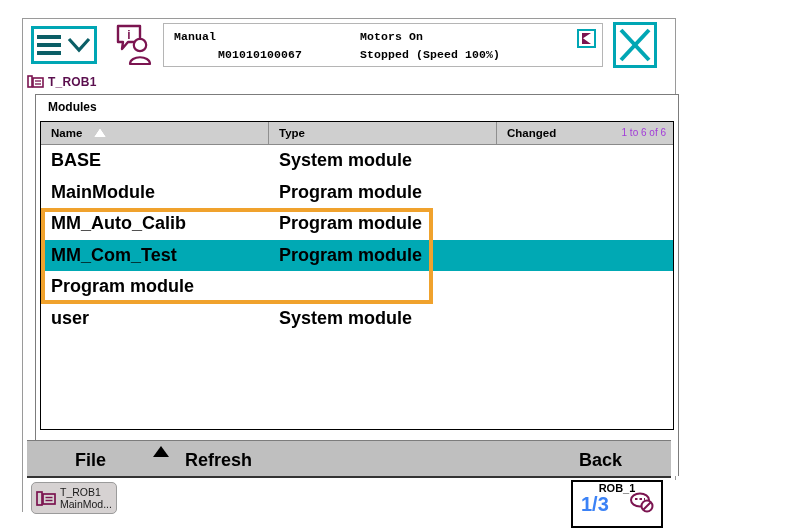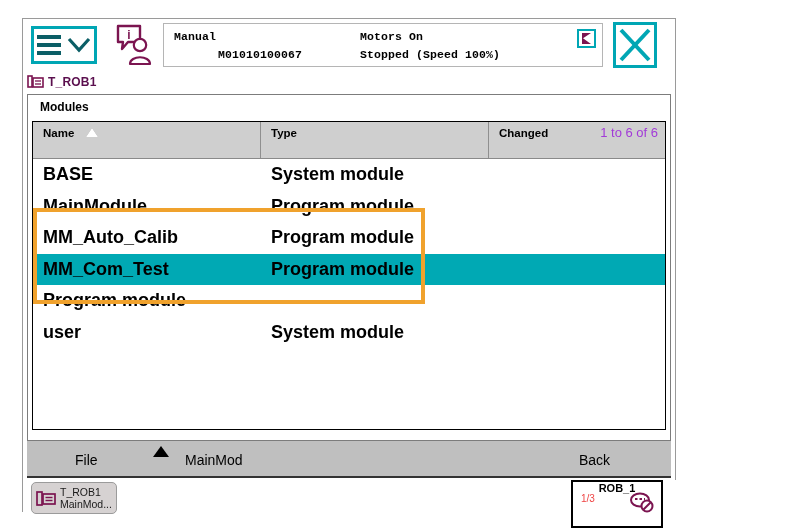--- a/index.html
+++ b/index.html
@@ -129,21 +129,21 @@
     font-size: 12px;
     font-weight: bold;
     color: #5b0f4e;
     margin-left: 4px;
     letter-spacing: .2px;
   }
 
   
   .window {
     position: absolute;
-    left: 4px;
+    left: 12px;
     top: 75px;
     width: 644px;
     height: 382px;
     background: #ffffff;
     border-left: 1px solid #7c7c7c;
     border-top: 1px solid #7c7c7c;
     border-right: 1px solid #7c7c7c;
     box-sizing: border-box;
   }
 
@@ -165,21 +165,21 @@
     width: 634px;
     height: 309px;
     border: 1px solid #000000;
     background: #ffffff;
     box-sizing: border-box;
     overflow: hidden;
   }
 
   .thead {
     display: flex;
-    height: 37px;
+    height: 23px;
     background: #cfcfcf;
     border-bottom: 1px solid #8a8a8a;
     box-sizing: border-box;
   }
   .th {
     font-size: 11.5px;
     font-weight: bold;
     color: #000000;
     line-height: 22px;
     padding-left: 10px;
@@ -199,21 +199,21 @@
     border-bottom: 9px solid #ffffff;
     vertical-align: middle;
     position: relative;
     top: -1px;
     filter: drop-shadow(0 0 0.5px #888);
   }
   .range-lbl {
     position: absolute;
     right: 7px;
     top: 0;
-    font-size: 13px;
+    font-size: 10px;
     font-weight: normal;
     color: #a23bd8;
     line-height: 22px;
     margin-left: 16px;
   }
 
   .rows { position: relative; }
   .trow {
     display: flex;
     height: 31.5px;
@@ -256,22 +256,22 @@
     background: #bfbfbf;
     border-top: 1px solid #7c7c7c;
     border-bottom: 2px solid #333333;
     box-sizing: border-box;
   }
   .tb-item {
     position: absolute;
     top: 0;
     height: 38px;
     line-height: 38px;
-    font-size: 14px;
-    font-weight: normal;
+    font-size: 18px;
+    font-weight: bold;
     color: #000000;
     white-space: nowrap;
   }
   .tb-file   { left: 48px; }
   .tb-refresh{ left: 158px; }
   .tb-show   { left: 390px; }
   .tb-back   { left: 552px; }
   .tb-caret {
     position: absolute;
     left: 126px;
@@ -335,23 +335,23 @@
     width: 100%;
     text-align: center;
     font-size: 11px;
     font-weight: bold;
     color: #000000;
   }
   .frac {
     position: absolute;
     left: 8px;
     top: 11px;
-    font-size: 10px;
-    font-weight: normal;
-    color: #ef4444;
+    font-size: 20px;
+    font-weight: bold;
+    color: #3b82f6;
   }
   .jog-ico {
     position: absolute;
     right: 6px;
     top: 9px;
     width: 26px;
     height: 22px;
   }
 </style>
 </head>
@@ -468,21 +468,21 @@
 
       </div>
 
       <div class="hl-box"></div>
     </div>
   </div>
 
   <div class="taskbar">
     <div class="tb-item tb-file">File</div>
     <div class="tb-caret"></div>
-    <div class="tb-item tb-refresh">MainMod</div>
+    <div class="tb-item tb-refresh">Refresh</div>
     <div class="tb-item tb-back">Back</div>
   </div>
 
   <div class="botstrip">
 
     <div class="task-chip">
       <svg width="20" height="19" viewBox="0 0 20 19">
         <rect x="1" y="3" width="5" height="13" fill="none" stroke="#7b1450" stroke-width="1.7"></rect>
         <rect x="7" y="5" width="12" height="10" fill="none" stroke="#7b1450" stroke-width="1.7"></rect>
         <line x1="9.5" y1="8.5" x2="16.5" y2="8.5" stroke="#7b1450" stroke-width="1.4"></line>

